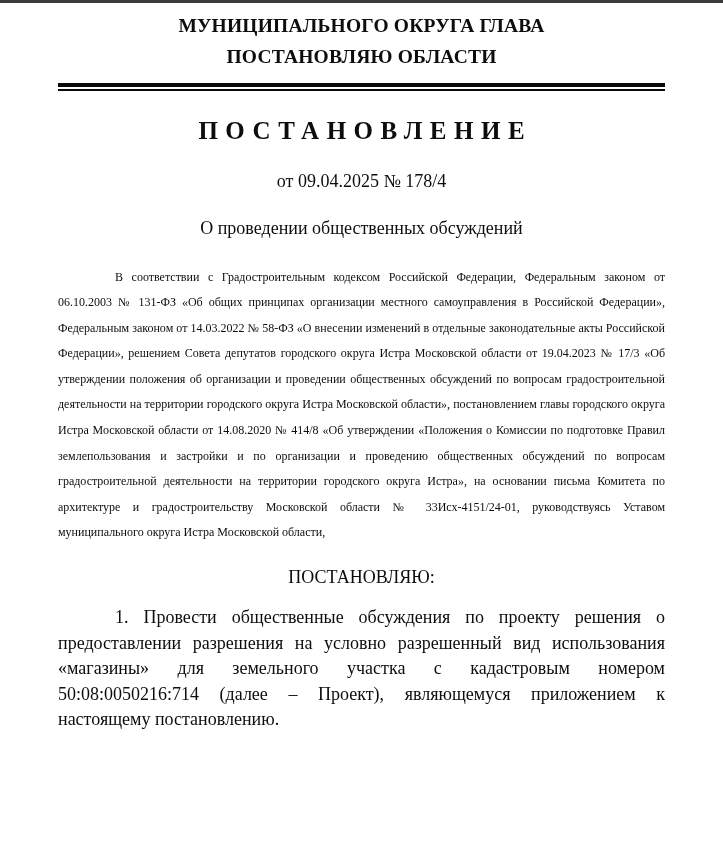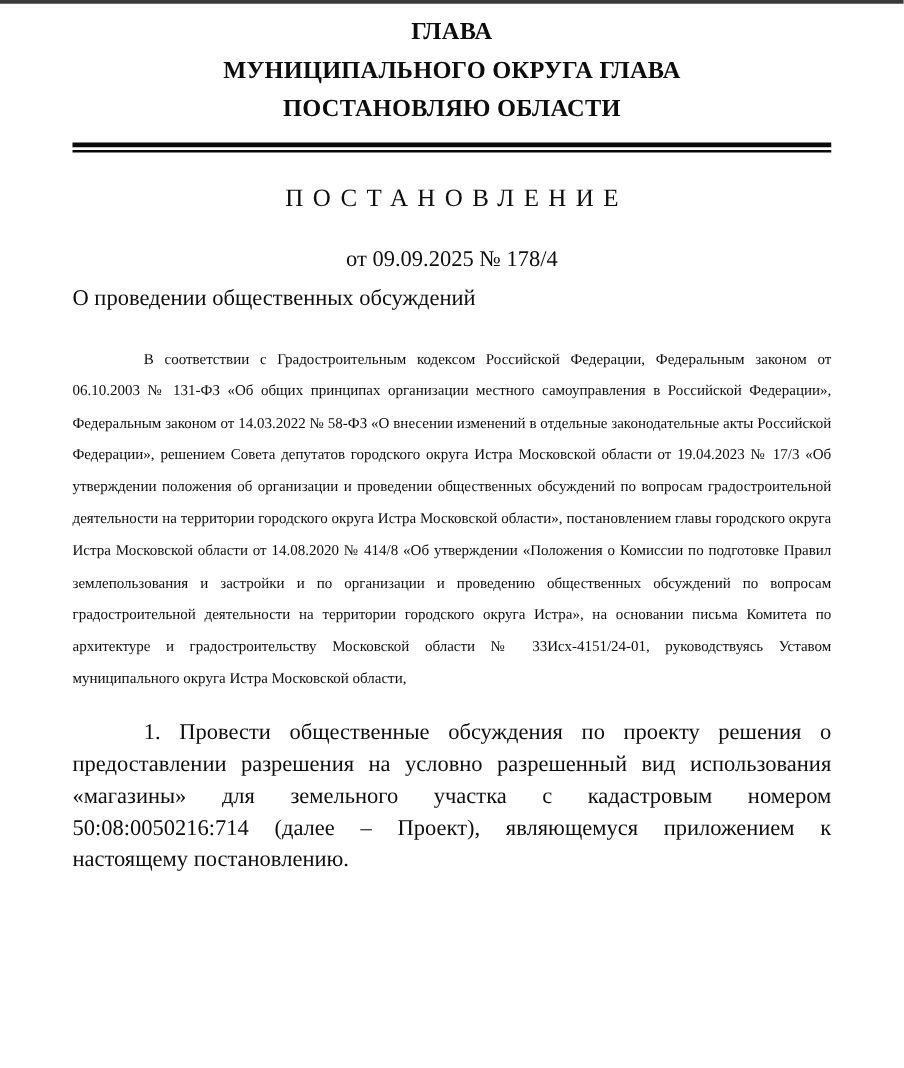--- a/index.html
+++ b/index.html
@@ -69,37 +69,37 @@
     background: #ffffff;
   }
   .rule-thin {
     height: 1.5px;
     background: #0a0a0a;
   }
 
   
   .doctype {
     text-align: center;
-    font-weight: normal;
-    font-size: 20px;
+    font-weight: bold;
+    font-size: 25px;
     letter-spacing: 7.5px;
     text-indent: 7.5px;
     margin-top: 26px;
   }
 
   .docdate {
     text-align: center;
     font-size: 18px;
     margin-top: 26px;
   }
 
   .subject {
-    text-align: left;
+    text-align: center;
     font-size: 18px;
-    margin-top: 10px;
+    margin-top: 26px;
   }
 
   
   .body-para {
     text-align: justify;
     text-align-last: left;
     font-size: 12px;
     line-height: 25.6px;
     margin-top: 26px;
     text-indent: 57px;
@@ -123,36 +123,36 @@
 </style>
 </head>
 <body>
 
 <div class="scan-edge"></div>
 
 <div class="page">
   <div class="content">
 
     <div class="masthead">
-      <div class="masthead-line">ГЛАВА</div>
       <div class="masthead-line">МУНИЦИПАЛЬНОГО ОКРУГА ГЛАВА</div>
       <div class="masthead-line">ПОСТАНОВЛЯЮ ОБЛАСТИ</div>
     </div>
 
     <div class="rule-wrap">
       <div class="rule-thick"></div>
       <div class="rule-gap"></div>
       <div class="rule-thin"></div>
     </div>
 
     <div class="doctype">ПОСТАНОВЛЕНИЕ</div>
 
-    <div class="docdate">от 09.09.2025 № 178/4</div>
+    <div class="docdate">от 09.04.2025 № 178/4</div>
 
     <div class="subject">О проведении общественных обсуждений</div>
 
     <div class="body-para">В соответствии с Градостроительным кодексом Российской Федерации, Федеральным законом от 06.10.2003 № 131-ФЗ «Об общих принципах организации местного самоуправления в Российской Федерации», Федеральным законом от 14.03.2022 № 58-ФЗ «О внесении изменений в отдельные законодательные акты Российской Федерации», решением Совета депутатов городского округа Истра Московской области от 19.04.2023 № 17/3 «Об утверждении положения об организации и проведении общественных обсуждений по вопросам градостроительной деятельности на территории городского округа Истра Московской области», постановлением главы городского округа Истра Московской области от 14.08.2020 № 414/8 «Об утверждении «Положения о Комиссии по подготовке Правил землепользования и застройки и по организации и проведению общественных обсуждений по вопросам градостроительной деятельности на территории городского округа Истра», на основании письма Комитета по архитектуре и градостроительству Московской области № 33Исх-4151/24-01, руководствуясь Уставом муниципального округа Истра Московской области,</div>
 
+    <div class="resolve">ПОСТАНОВЛЯЮ:</div>
 
     <div class="item">1. Провести общественные обсуждения по проекту решения о предоставлении разрешения на условно разрешенный вид использования «магазины» для земельного участка с кадастровым номером 50:08:0050216:714 (далее – Проект), являющемуся приложением к настоящему постановлению.</div>
 
   </div>
 </div>
 
 </body></html>

